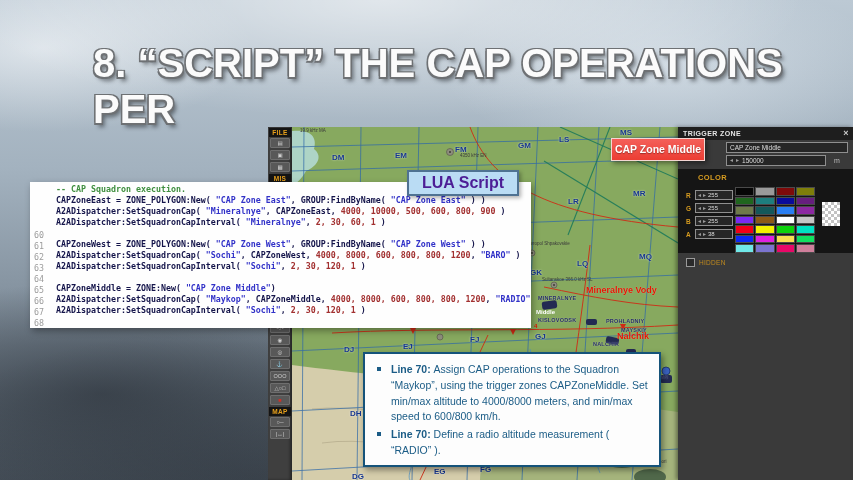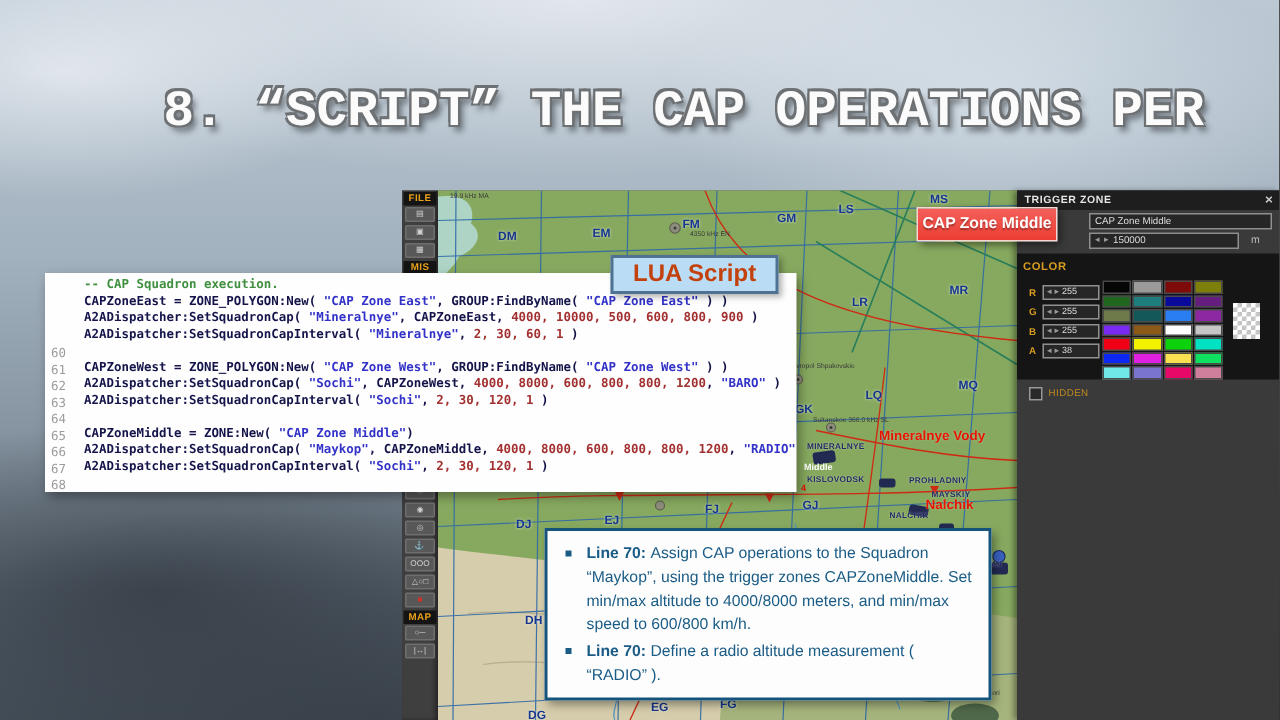--- a/index.html
+++ b/index.html
@@ -5,23 +5,23 @@
   html,body{margin:0;padding:0;background:#222;}
   .stage{position:relative;width:853px;height:480px;overflow:hidden;font-family:"Liberation Sans",sans-serif;
     background:
       radial-gradient(ellipse 420px 160px at 12% 82%, rgba(38,44,52,.60), transparent 70%),
       radial-gradient(ellipse 520px 220px at 30% 100%, rgba(45,52,60,.55), transparent 70%),
       radial-gradient(ellipse 600px 170px at 45% 0%, rgba(255,255,255,.55), transparent 70%),
       radial-gradient(ellipse 320px 130px at 78% 14%, rgba(235,242,248,.5), transparent 70%),
       radial-gradient(ellipse 300px 120px at 5% 10%, rgba(250,252,254,.6), transparent 70%),
       linear-gradient(180deg,#bcc9d4 0%,#a3b2bf 35%,#8694a1 60%,#626e79 82%,#4a545e 100%);}
   
-  .title{position:absolute;left:93px;top:40px;margin:16px;font-size:34px;line-height:1.15;font-weight:bold;
+  .title{position:absolute;left:93px;top:40px;margin:0;font-size:40px;line-height:1.15;font-weight:bold;
     color:#fbfbfb;letter-spacing:0;z-index:5;
-    text-shadow:-1.5px -1.5px 0 #6e7174,1.5px -1.5px 0 #6e7174,-1.5px 1.5px 0 #6e7174,1.5px 1.5px 0 #6e7174,3px 4px 4px rgba(22,26,30,.55);font-family:Liberation Mono, monospace;}
+    text-shadow:-1.5px -1.5px 0 #6e7174,1.5px -1.5px 0 #6e7174,-1.5px 1.5px 0 #6e7174,1.5px 1.5px 0 #6e7174,3px 4px 4px rgba(22,26,30,.55);}
   
   .editor{position:absolute;left:268px;top:127px;width:585px;height:353px;z-index:10;background:#3f3f3f;}
   .toolbar{position:absolute;left:0;top:0;width:24px;height:353px;background:#3f3f3f;box-shadow:inset -2px 0 3px rgba(0,0,0,.4);}
   .tbgroup{position:absolute;left:1px;right:1px;}
   #tbtop{top:1px;} #tbbottom{top:196px;}
   .tlabel{height:9px;line-height:9px;background:#141414;color:#e8a11c;font-size:6.5px;font-weight:bold;text-align:center;margin:0 0 1px 0;letter-spacing:.3px;}
   .ticon{height:8px;line-height:8px;margin:0 1px 2px 1px;background:#585858;border:1px solid #6e6e6e;border-radius:1px;
     color:#cfcfcf;font-size:5.5px;text-align:center;overflow:hidden;white-space:nowrap;}
   .ticon.tred{color:#d03028;}
   
@@ -40,41 +40,41 @@
   .phead{position:absolute;left:0;top:0;right:0;height:13px;background:#1e1e1e;color:#e6e6e6;
     font-size:7px;font-weight:bold;line-height:13px;padding:0 5px;letter-spacing:.4px;box-sizing:border-box;}
   .pclose{position:absolute;right:4px;top:0;color:#cccccc;font-size:9px;line-height:13px;cursor:default;}
   .pfield{position:absolute;height:11px;background:#262626;border:1px solid #8f8f8f;color:#dcdcdc;
     font-size:6.5px;line-height:11px;padding:0 3px;box-sizing:border-box;display:flex;gap:3px;align-items:center;}
   .pf-name{left:48px;top:15px;width:122px;}
   .pf-size{left:48px;top:28px;width:100px;}
   .punit{position:absolute;left:156px;top:28px;color:#bdbdbd;font-size:7px;line-height:11px;}
   .parrow{color:#9a9a9a;font-size:6px;}
   .colorsec{position:absolute;left:0;top:42px;right:0;height:84px;background:#151515;}
-  .plabel{position:absolute;left:4px;top:4px;color:#d79c20;font-size:7.5px;font-weight:bold;letter-spacing:.4px;}
+  .plabel{position:absolute;left:20px;top:4px;color:#d79c20;font-size:7.5px;font-weight:bold;letter-spacing:.4px;}
   .chrow{position:absolute;left:8px;height:10px;display:flex;align-items:center;gap:3px;}
   .chlabel{color:#d79c20;font-size:6.5px;font-weight:bold;width:6px;}
   .chfield{width:38px;height:10px;background:#262626;border:1px solid #8f8f8f;color:#dcdcdc;font-size:6px;
     line-height:8px;display:flex;align-items:center;gap:2px;padding:0 2px;box-sizing:border-box;}
   .palette{position:absolute;left:57px;top:18px;width:80px;display:grid;grid-template-columns:repeat(4,1fr);gap:1px;}
   .swatch{height:6.5px;border:0.5px solid #4a4a4a;}
   .checker{position:absolute;left:144px;top:33px;width:18px;height:24px;background-color:#fff;
     background-image:linear-gradient(45deg,#c2c2c2 25%,transparent 25%,transparent 75%,#c2c2c2 75%),
                      linear-gradient(45deg,#c2c2c2 25%,transparent 25%,transparent 75%,#c2c2c2 75%);
     background-size:6px 6px;background-position:0 0,3px 3px;}
   .hiddenrow{position:absolute;left:8px;top:131px;display:flex;align-items:center;gap:4px;}
   .hcheck{width:7px;height:7px;border:1px solid #9a9a9a;background:#2a2a2a;}
   .hlabel{color:#c08a1e;font-size:6.5px;letter-spacing:.3px;}
   
   .banner{position:absolute;left:611px;top:138px;width:92px;height:21px;z-index:30;
     background:linear-gradient(#f4605a,#ec3d33);border:1px solid #f3d7d3;box-shadow:2px 2px 5px rgba(0,0,0,.45);
     color:#fff;font-size:10.5px;font-weight:bold;text-align:center;line-height:21px;text-shadow:0 1px 1px rgba(0,0,0,.35);}
   
   .lualabel{position:absolute;left:407px;top:170px;z-index:50;background:#badcf4;border:2px solid #4f7292;
-    color:#c2410c;font-size:16px;font-weight:bold;padding:2px 13px;box-shadow:2px 2px 4px rgba(0,0,0,.3);}
+    color:#4c1d95;font-size:16px;font-weight:bold;padding:2px 13px;box-shadow:2px 2px 4px rgba(0,0,0,.3);}
   
   .codebox{position:absolute;left:30px;top:182px;width:501px;height:146px;z-index:40;background:#fefefe;
     box-shadow:2px 3px 7px rgba(0,0,0,.35);padding:2px 0 0 4px;box-sizing:border-box;overflow:hidden;}
   .cl{display:flex;height:11px;line-height:11px;font-family:"DejaVu Sans Mono",monospace;font-size:8.3px;font-weight:bold;white-space:pre;}
   .ln{width:22px;color:#9c9c9c;font-weight:normal;flex:none;margin-top:46px;}
   .ct .c{color:#14144a}.ct .s{color:#3232c8}.ct .m{color:#a23030}.ct .o{color:#3f8f3f}
   
   .callout{position:absolute;z-index:45;background:#fdfdfd;border:2px solid #15537a;box-shadow:2px 3px 6px rgba(0,0,0,.4);
     color:#1b5c86;font-size:10.5px;line-height:1.5;box-sizing:border-box;padding:8px 8px 6px 6px;}
   .callout1{left:30px;top:364px;width:229px;height:65px;}

